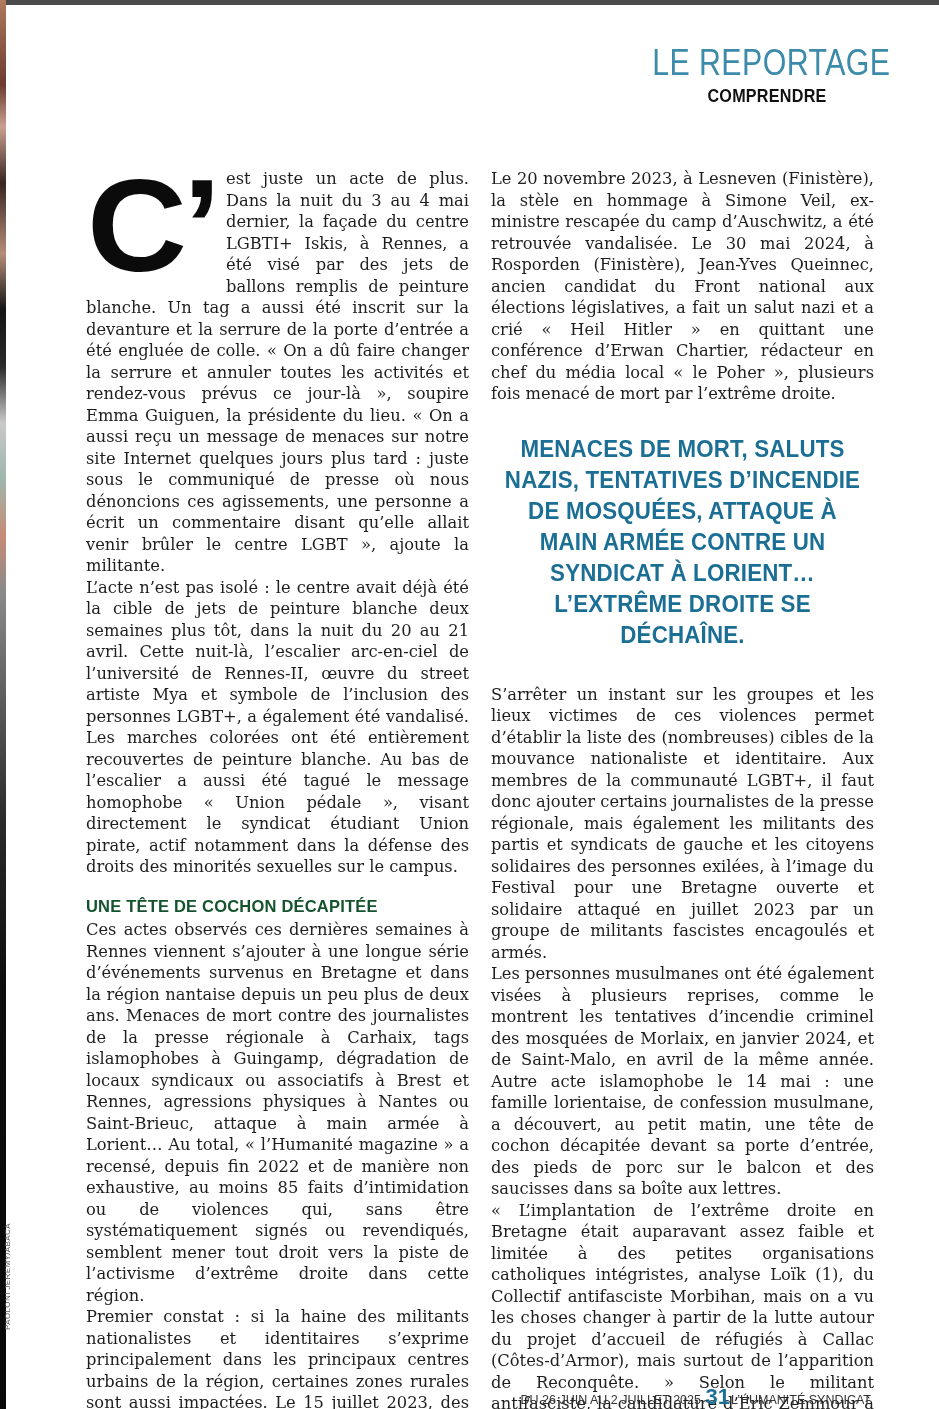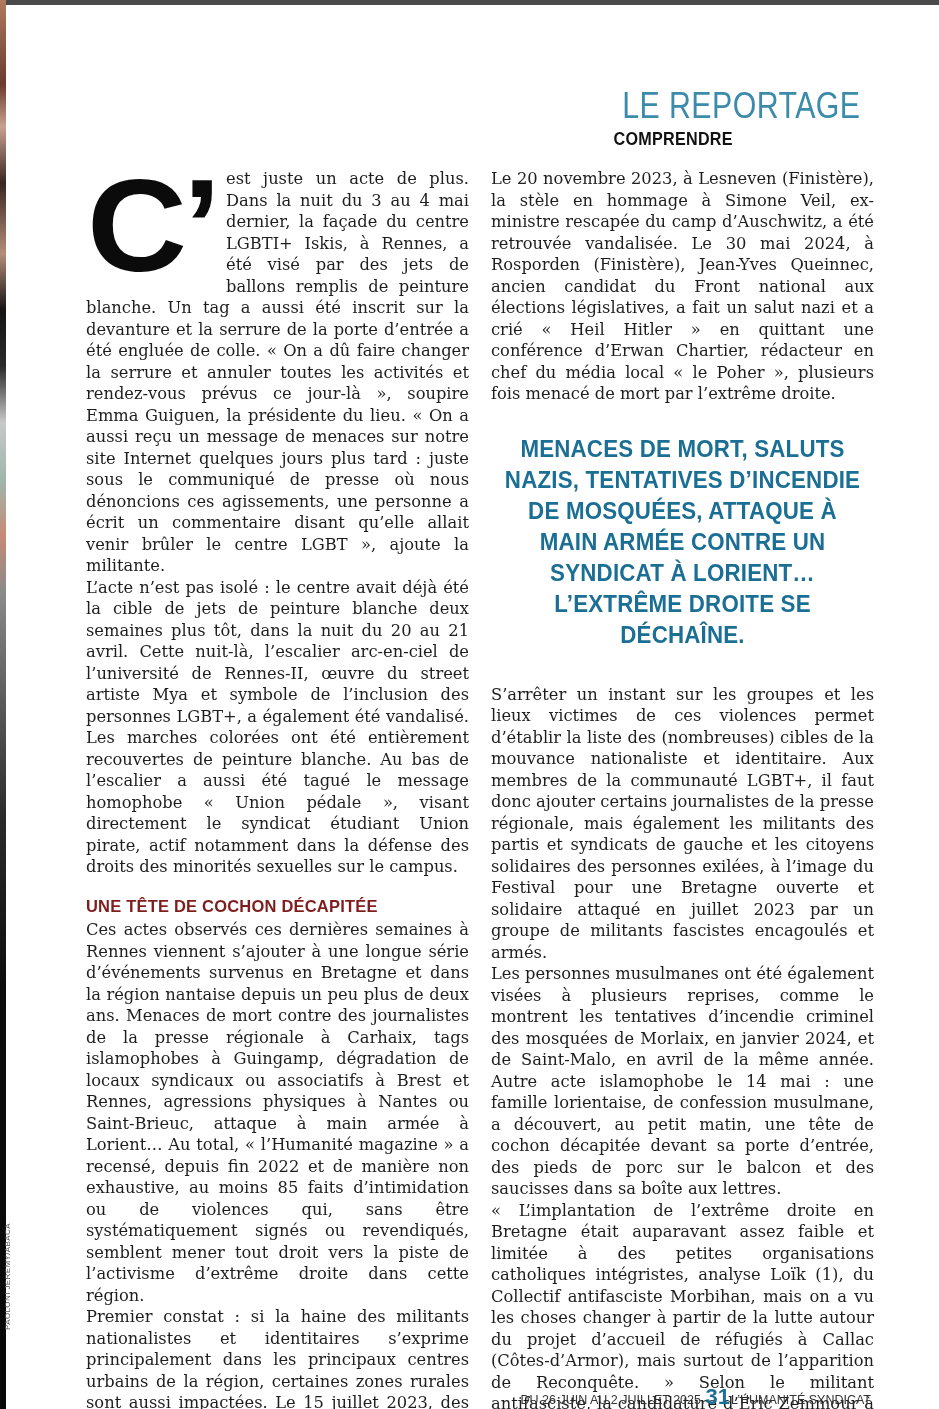--- a/index.html
+++ b/index.html
@@ -6,44 +6,43 @@
   body {
     width: 939px; height: 1409px; position: relative; overflow: hidden;
     background: #ffffff; font-family: "DejaVu Serif", serif; color: #1e1e1e;
   }
   .top-bar { position: absolute; left: 0; top: 0; width: 939px; height: 5px; background: #4a4a4a; }
   .photo-strip {
     position: absolute; left: 0; top: 0; width: 6px; height: 1409px;
     background: linear-gradient(to bottom, #b07a5e 0%, #6b3b2e 6%, #c9a090 9%, #3a2622 13%, #b58d79 18%, #151515 22%, #2a2a2a 26%, #c8c8c8 30%, #9fb7ad 34%, #c78b76 38%, #8a8a8a 42%, #5a5a5a 50%, #2b2b2b 58%, #0d0d0d 70%, #080808 100%);
   }
   .section-label {
-    position: absolute; right: 79px; top: 44px; text-align: left;
+    position: absolute; right: 49px; top: 44px; text-align: center;
     font-family: "Liberation Sans", sans-serif;
-    margin-top: 43px;
   }
   .section-title {
     font-size: 37px; font-weight: 300; letter-spacing: 0.5px; color: #3d8bab;
     transform: scaleX(0.82); transform-origin: right; line-height: 1;
   }
   .section-sub {
     font-size: 19px; font-weight: 700; color: #111; margin-top: 4px;
     transform: scaleX(0.85); transform-origin: right; letter-spacing: 0.3px;
   }
   .col { position: absolute; font-size: 16.3px; line-height: 21.5px; text-align: justify; hyphens: auto; }
   .col-left { left: 86px; top: 168px; width: 383px; }
   .col-right { left: 491px; top: 168px; width: 383px; }
   .col p { margin: 0; }
   .dropcap {
     float: left; font-family: "Liberation Sans", sans-serif; font-weight: 700;
     font-size: 132px; line-height: 100px; height: 112px; margin: 8px 12px 0 4px; color: #0b0b0b;
     letter-spacing: -4px; transform: scaleX(1.05);
   }
   .subhead {
     font-family: "Liberation Sans", sans-serif; font-weight: 700; font-size: 16.5px;
-    margin-top: 18px; margin-bottom: 2px; letter-spacing: 0.2px; color: #7f1d1d;
+    margin-top: 18px; margin-bottom: 2px; letter-spacing: 0.2px; color: #14532d;
   }
   .pullquote {
     font-family: "Liberation Sans", sans-serif; font-weight: 700; color: #1c6f94;
     text-align: center; font-size: 24px; line-height: 31px; margin: 28px -8px 34px -8px;
     letter-spacing: 0.2px; transform: scaleX(0.93); transform-origin: center;
   }
   .photo-credit {
     position: absolute; left: 3px; top: 1330px; transform: rotate(-90deg); transform-origin: left top;
     font-family: "Liberation Sans", sans-serif; font-size: 8px; color: #555; letter-spacing: 0.4px; white-space: nowrap;
   }

